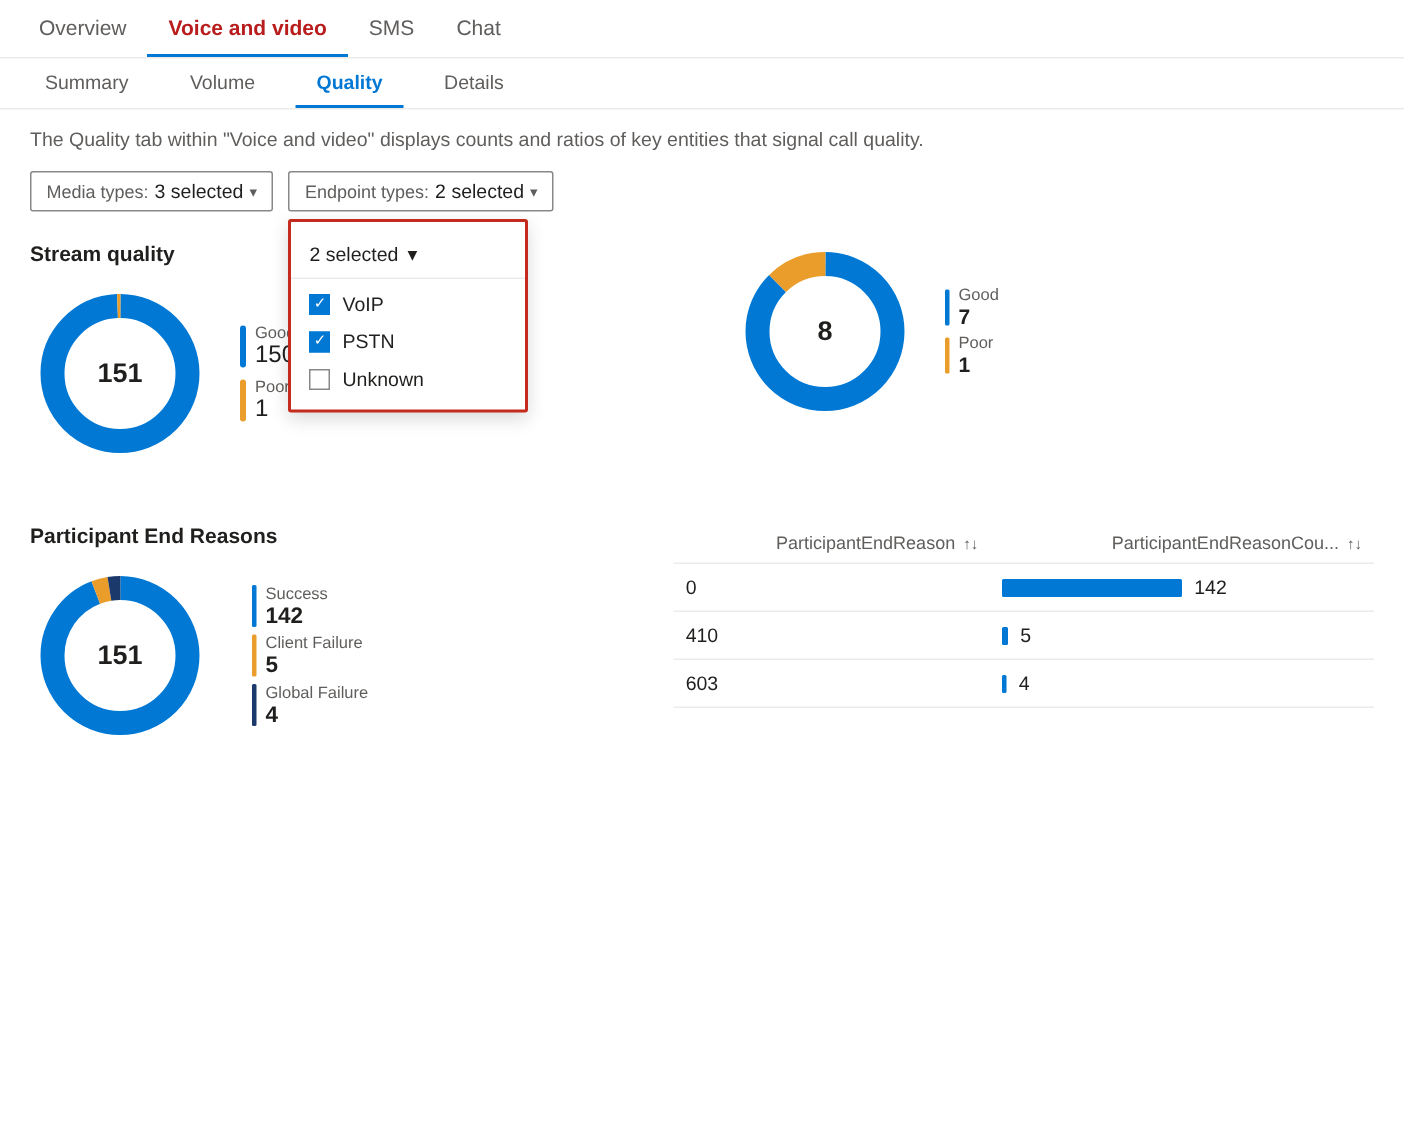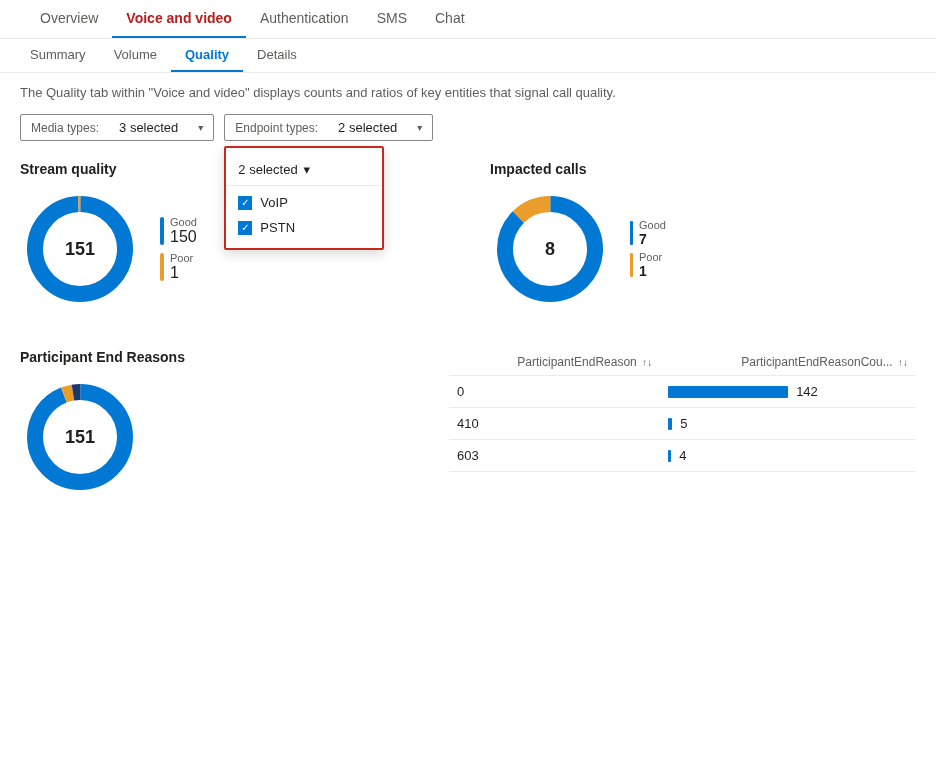--- a/index.html
+++ b/index.html
@@ -1,37 +1,37 @@
 <!DOCTYPE html>
 <html><head>
   <meta charset="utf-8">
   <style>
     * { box-sizing: border-box; margin: 0; padding: 0; }
     body { font-family: 'Segoe UI', sans-serif; font-size: 13px; color: #201f1e; background: #fff; }
 
     
-    .top-nav { display: flex; gap: 0; border-bottom: 1px solid #edebe9; padding: 0 26px; }
+    .top-nav { display: flex; gap: 0; border-bottom: 1px solid #edebe9; padding: 0 12px; }
     .top-nav-item { padding: 10px 14px; cursor: pointer; font-size: 14px; color: #605e5c; border-bottom: 2px solid transparent; }
     .top-nav-item.active { color: #b91c1c; border-bottom: 2px solid #0078d4; font-weight: 600; }
 
     
-    .sub-nav { display: flex; gap: 0; border-bottom: 1px solid #edebe9; padding: 0 16px; }
+    .sub-nav { display: flex; gap: 13px; border-bottom: 1px solid #edebe9; padding: 0 16px; }
     .sub-nav-item { padding: 8px 14px; cursor: pointer; font-size: 13px; color: #605e5c; border-bottom: 2px solid transparent; }
     .sub-nav-item.active { color: #0078d4; border-bottom: 2px solid #0078d4; font-weight: 600; }
 
     
     .content { padding: 12px 20px; }
 
     .description { font-size: 13px; color: #605e5c; margin-bottom: 14px; }
 
     
     .filters-row { display: flex; gap: 10px; margin-bottom: 20px; align-items: center; position: relative; }
 
     .filter-btn {
-      display: flex; align-items: center; gap: 20px;
+      display: flex; align-items: center; gap: 4px;
       border: 1px solid #8a8886; border-radius: 2px;
       padding: 5px 10px; cursor: pointer; font-size: 13px;
       background: #fff; color: #201f1e;
     }
     .filter-btn .label { color: #605e5c; font-size: 12px; }
     .filter-btn .chevron { font-size: 10px; color: #605e5c; }
 
     
     .dropdown-container { position: relative; }
     .dropdown-menu {
@@ -126,21 +126,20 @@
     .per-text { display: flex; flex-direction: column; }
     .per-label { font-size: 11px; color: #605e5c; }
     .per-count { font-size: 15px; font-weight: 700; }
   </style>
 </head>
 <body>
 
 <nav class="top-nav">
   <span class="top-nav-item">Overview</span>
   <span class="top-nav-item active">Voice and video</span>
-  <span class="top-nav-item">Authentication</span>
   <span class="top-nav-item">SMS</span>
   <span class="top-nav-item">Chat</span>
 </nav>
 
 <nav class="sub-nav">
   <span class="sub-nav-item">Summary</span>
   <span class="sub-nav-item">Volume</span>
   <span class="sub-nav-item active">Quality</span>
   <span class="sub-nav-item">Details</span>
 </nav>
@@ -170,20 +169,24 @@
           <span class="chevron">▾</span>
         </div>
         <div class="dropdown-item">
           <div class="checkbox checked"></div>
           <span>VoIP</span>
         </div>
         <div class="dropdown-item">
           <div class="checkbox checked"></div>
           <span>PSTN</span>
         </div>
+        <div class="dropdown-item">
+          <div class="checkbox"></div>
+          <span>Unknown</span>
+        </div>
       </div>
     </div>
   </div>
 
   <div class="charts-row">
 
     <div class="chart-section">
       <div class="chart-title">Stream quality</div>
       <div class="chart-content">
         <div class="donut-wrap">
@@ -207,21 +210,20 @@
             <div class="legend-text">
               <span class="legend-quality">Poor</span>
               <span class="legend-count">1</span>
             </div>
           </div>
         </div>
       </div>
     </div>
 
     <div class="chart-section">
-      <div class="chart-title">Impacted calls</div>
       <div class="chart-content">
         <div class="donut-wrap">
           <svg width="120" height="120" viewBox="0 0 120 120">
 
             <circle cx="60" cy="60" r="45" fill="none" stroke="#0078d4" stroke-width="16" stroke-dasharray="247.4 35.3" stroke-dashoffset="70.7"></circle>
             <circle cx="60" cy="60" r="45" fill="none" stroke="#ea9d2b" stroke-width="16" stroke-dasharray="35.3 247.4" stroke-dashoffset="-176.7"></circle>
           </svg>
           <div class="donut-label">8</div>
         </div>
         <div class="impacted-legend">
@@ -250,20 +252,43 @@
       <div class="chart-title">Participant End Reasons</div>
       <div class="chart-content">
         <div class="donut-wrap">
           <svg width="120" height="120" viewBox="0 0 120 120">
 
             <circle cx="60" cy="60" r="45" fill="none" stroke="#0078d4" stroke-width="16" stroke-dasharray="265.9 16.8" stroke-dashoffset="70.7"></circle>
             <circle cx="60" cy="60" r="45" fill="none" stroke="#ea9d2b" stroke-width="16" stroke-dasharray="9.4 273.3" stroke-dashoffset="-195.2"></circle>
             <circle cx="60" cy="60" r="45" fill="none" stroke="#1b3a6b" stroke-width="16" stroke-dasharray="7.4 275.3" stroke-dashoffset="-204.6"></circle>
           </svg>
           <div class="donut-label">151</div>
+        </div>
+        <div class="per-legend">
+          <div class="per-item">
+            <div class="per-bar success"></div>
+            <div class="per-text">
+              <span class="per-label">Success</span>
+              <span class="per-count">142</span>
+            </div>
+          </div>
+          <div class="per-item">
+            <div class="per-bar client"></div>
+            <div class="per-text">
+              <span class="per-label">Client Failure</span>
+              <span class="per-count">5</span>
+            </div>
+          </div>
+          <div class="per-item">
+            <div class="per-bar global"></div>
+            <div class="per-text">
+              <span class="per-label">Global Failure</span>
+              <span class="per-count">4</span>
+            </div>
+          </div>
         </div>
       </div>
     </div>
 
     <div class="participant-right">
       <table class="table">
         <thead>
           <tr>
             <th>
               <span>ParticipantEndReason</span>

